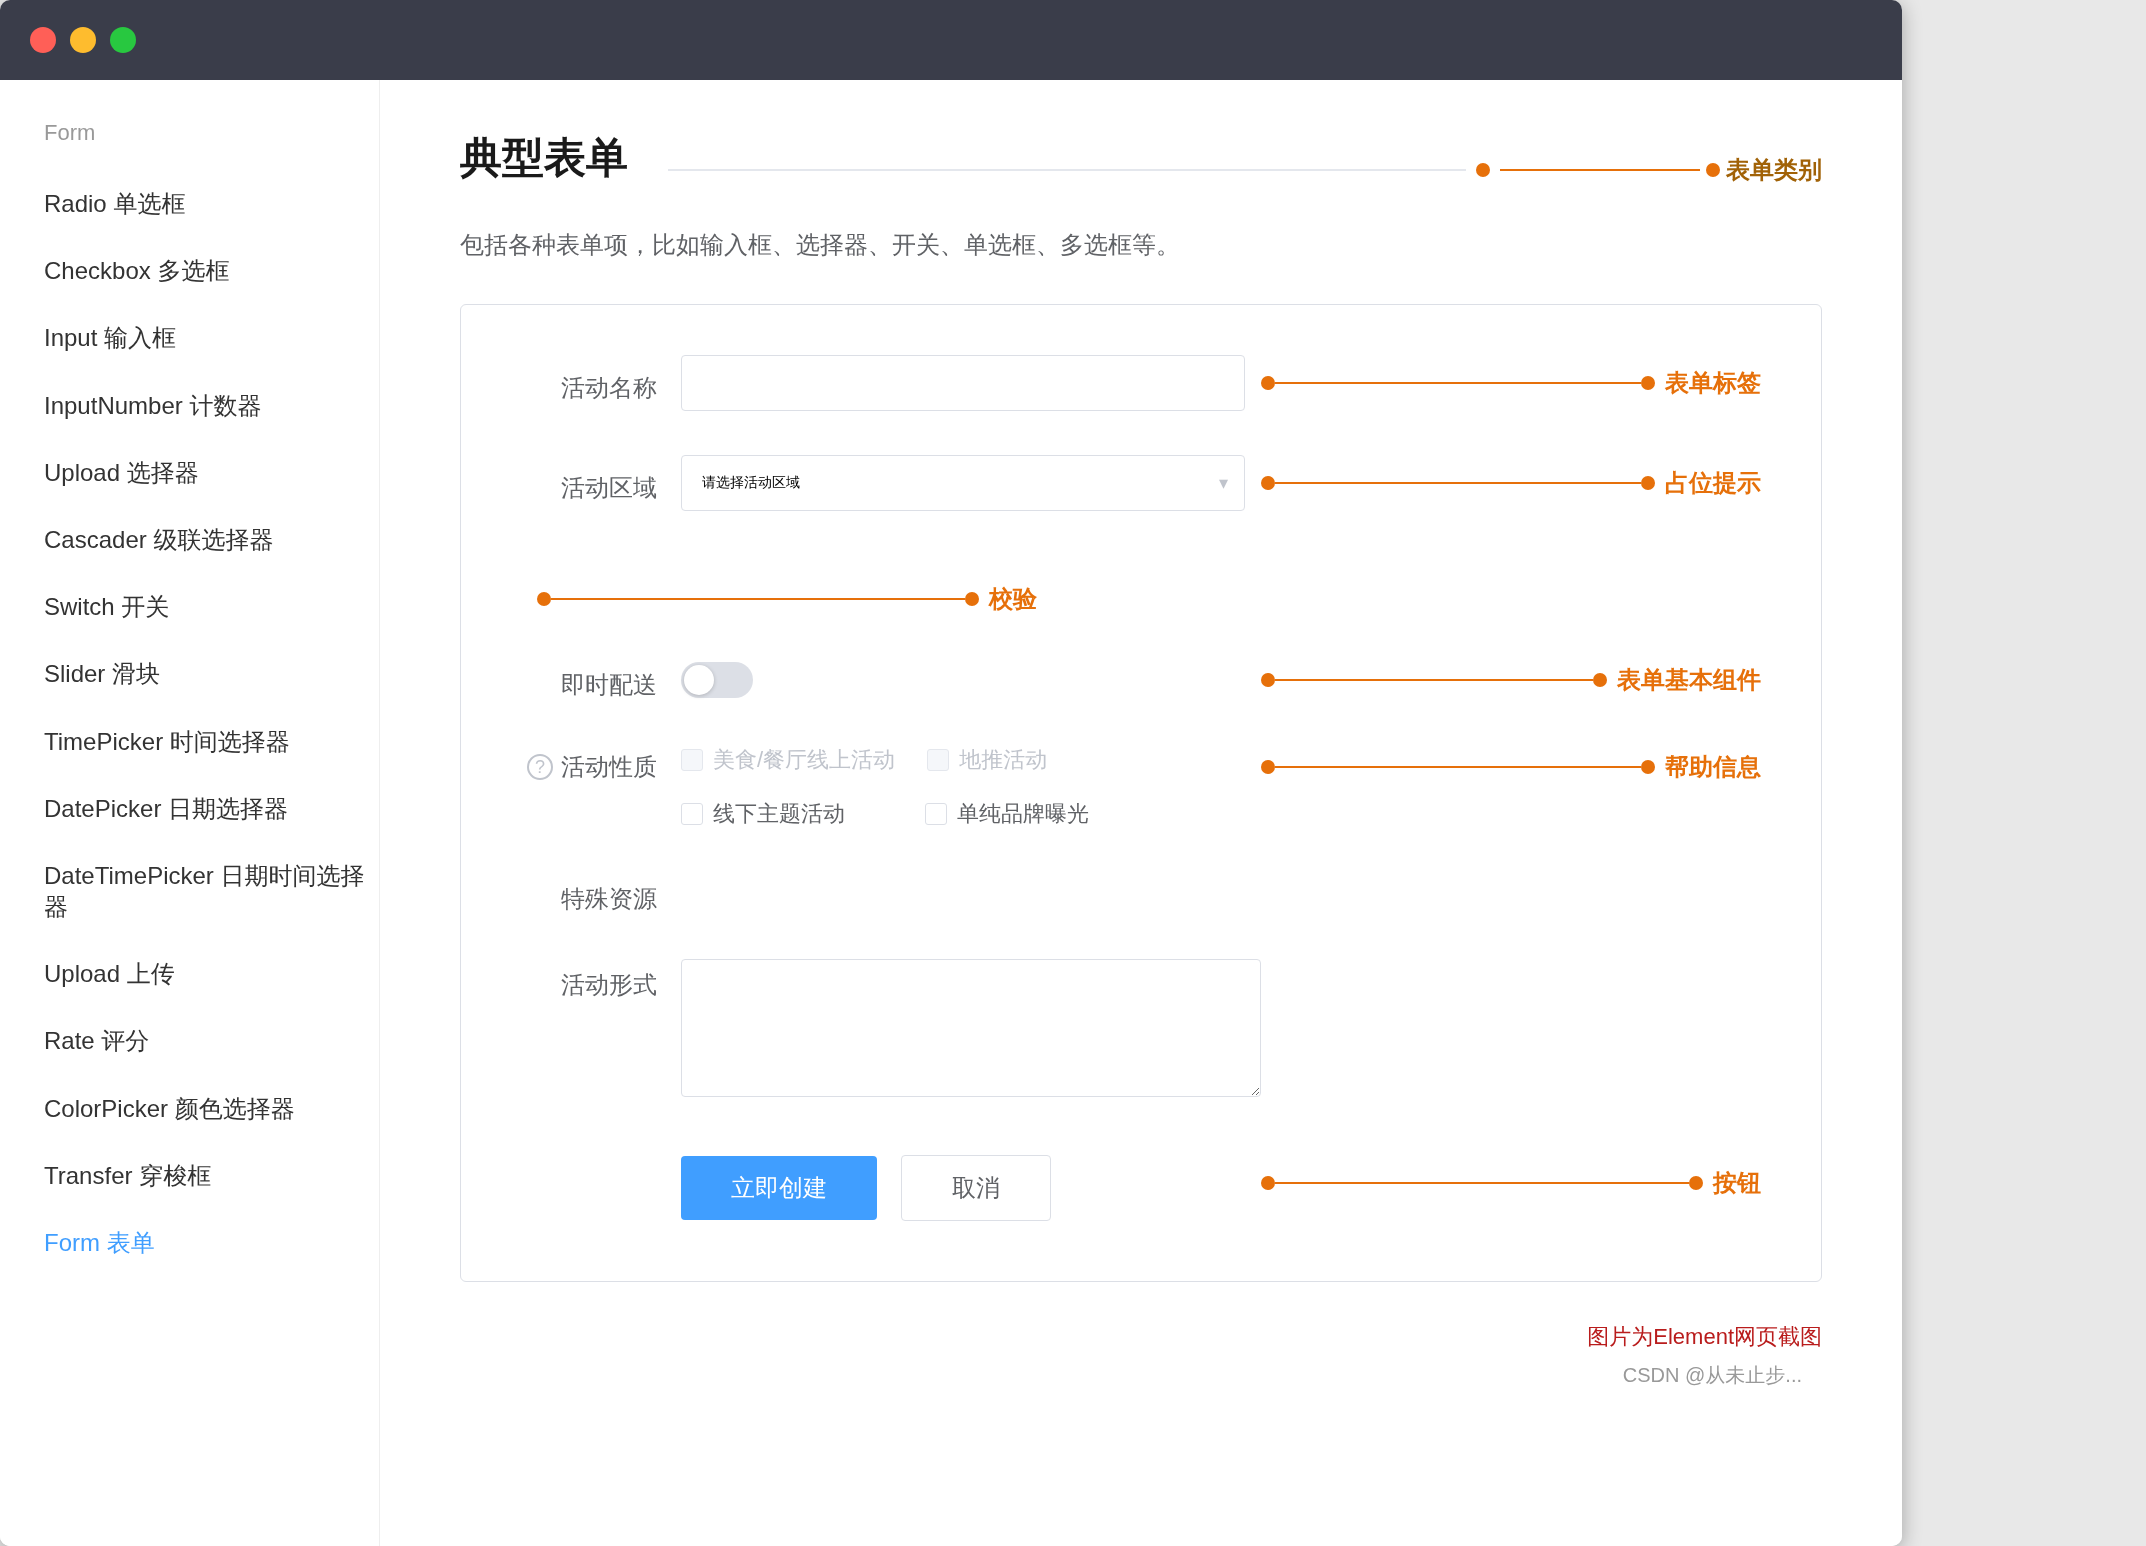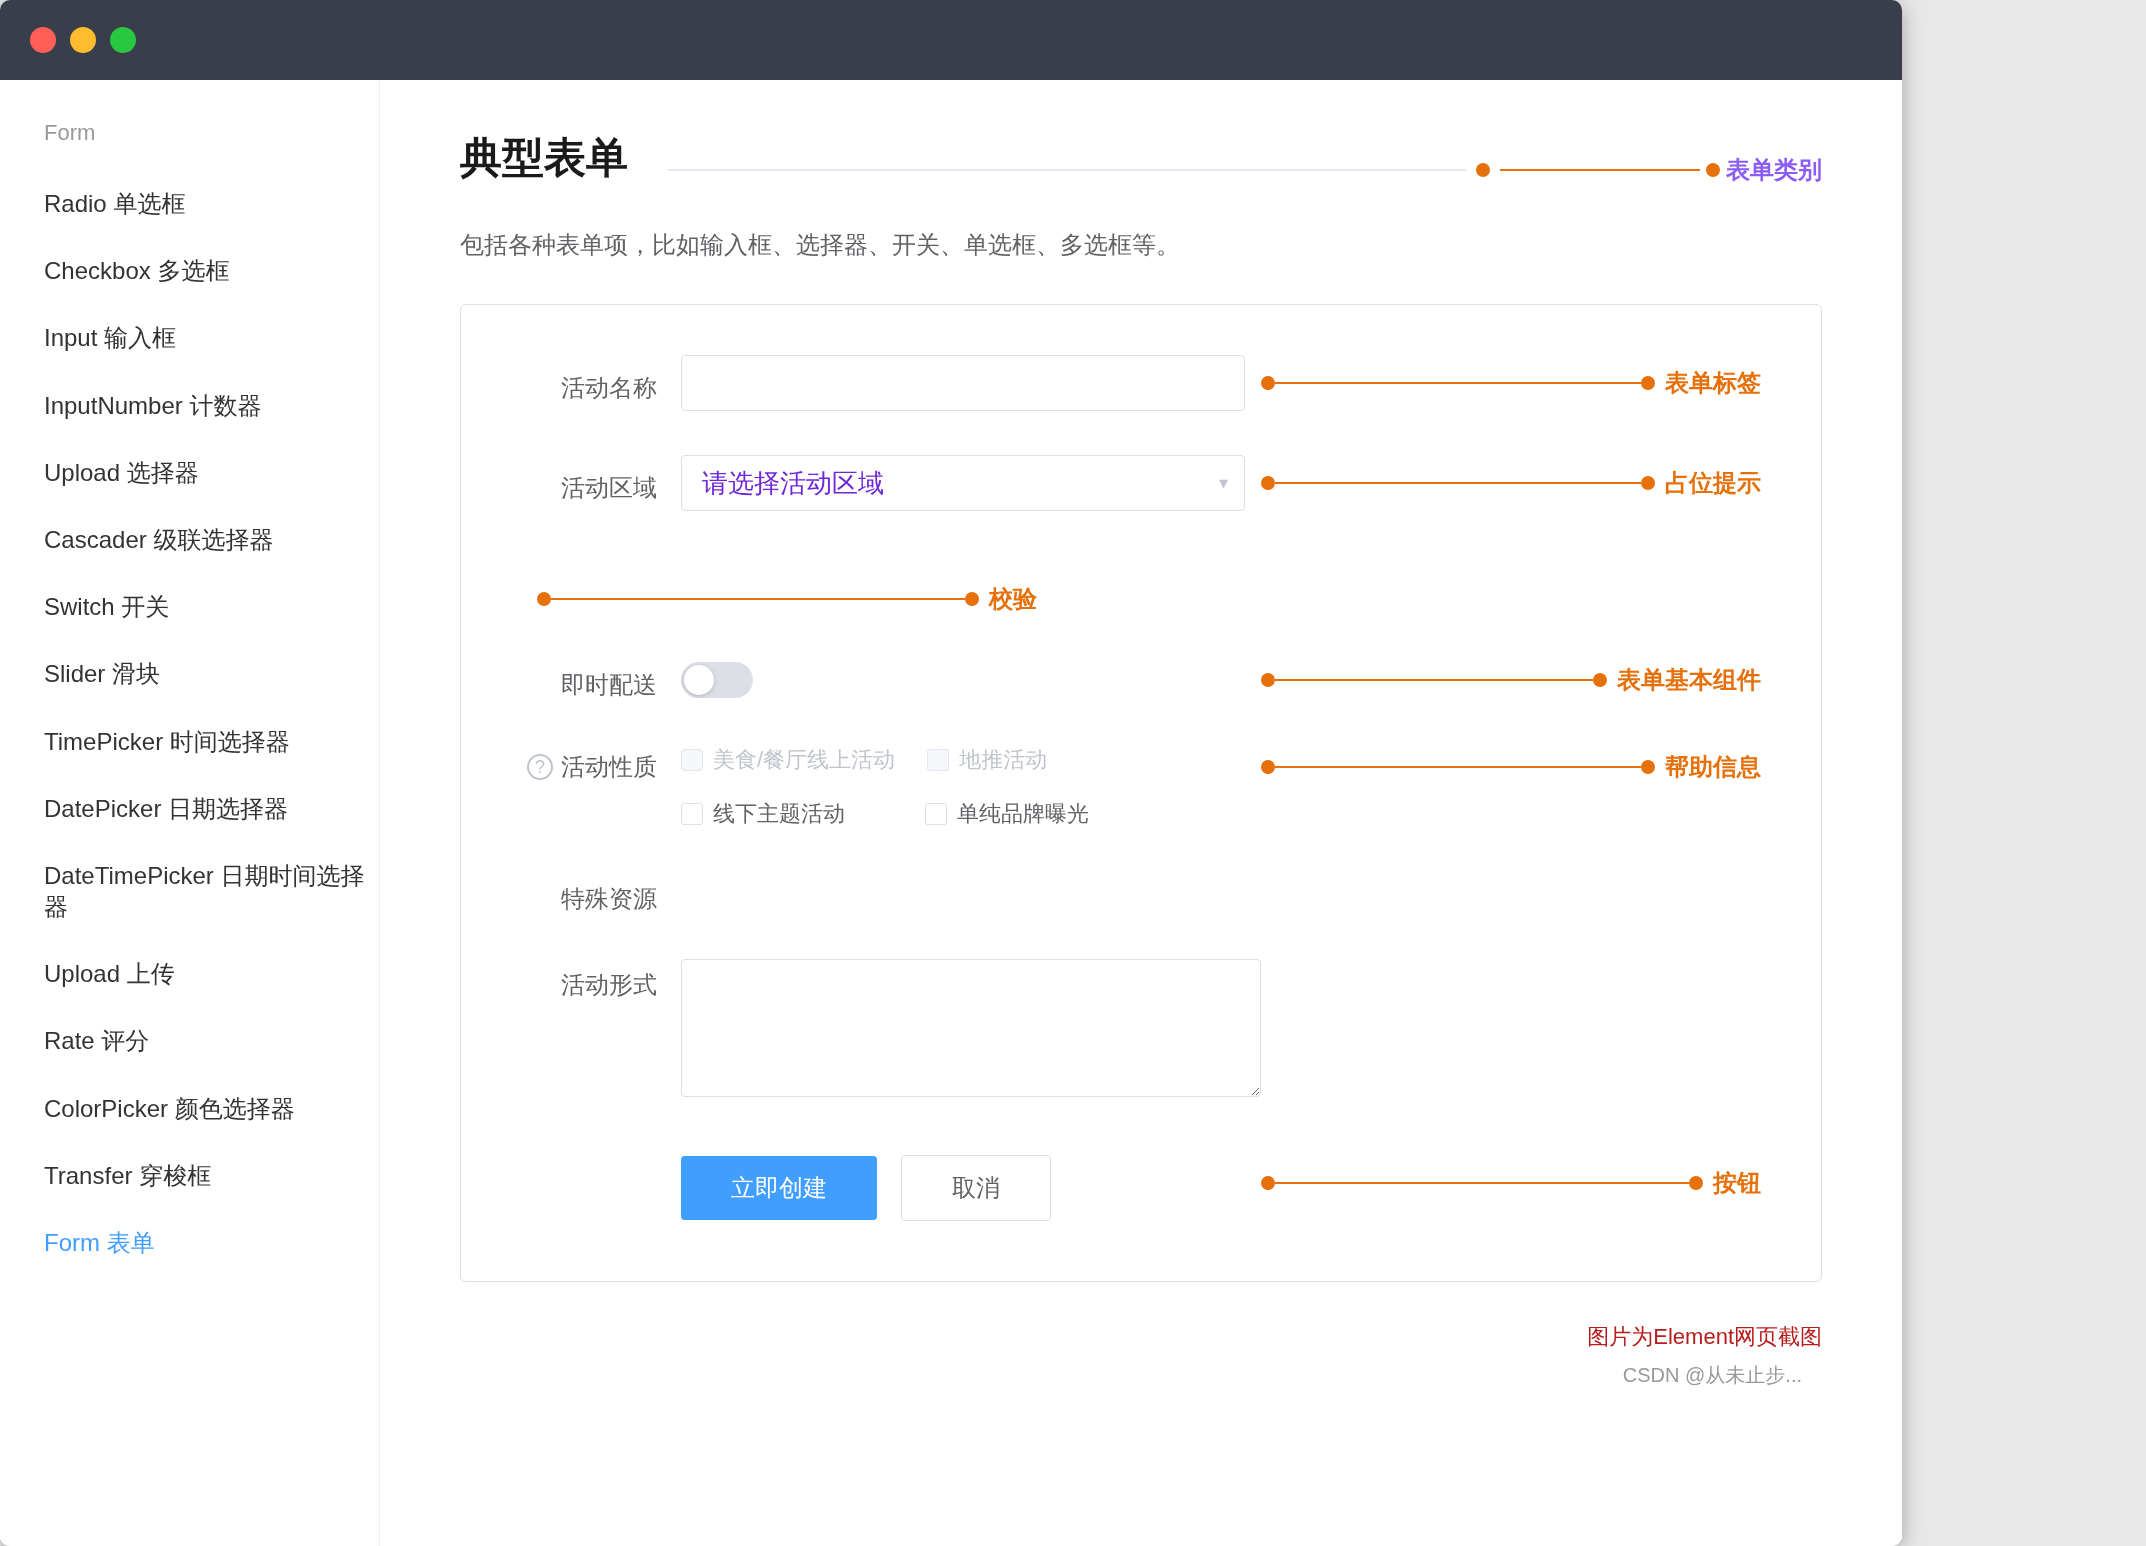--- a/index.html
+++ b/index.html
@@ -68,21 +68,21 @@
       padding: 50px 80px 80px 80px;
     }
     .page-title {
       font-size: 42px;
       font-weight: bold;
       color: #1a1a1a;
       margin-right: 40px;
     }
     .annotation-label {
       font-size: 24px;
-      color: #8b5cf6;
+      color: #a16207;
       font-weight: bold;
       white-space: nowrap;
     }
 
     .page-subtitle {
       font-size: 24px;
       color: #606266;
       margin-bottom: 40px;
       line-height: 1.6;
     }
@@ -398,21 +398,21 @@
             <div class="ann-dot"></div>
             <span style="font-size:24px; color:#e6700a; font-weight:bold; margin-left:10px; white-space:nowrap;">表单标签</span>
           </div>
         </div>
 
         <div style="display:flex; align-items:center; margin-bottom:44px;">
           <div style="flex:1; display:flex; align-items:center;">
             <div class="form-label">活动区域</div>
             <div class="form-control">
               <div class="el-select">
-                <span style="color:#6d28d9; font-size:26px;">请选择活动区域</span>
+                <span style="color:#000000; font-size:14px;">请选择活动区域</span>
                 <span class="el-select-arrow">▾</span>
               </div>
             </div>
           </div>
           <div style="display:flex; align-items:center; margin-left:16px; flex:0 0 500px;">
             <div class="ann-dot"></div>
             <div style="flex:1; height:2px; background:#e6700a;"></div>
             <div class="ann-dot"></div>
             <span style="font-size:24px; color:#e6700a; font-weight:bold; margin-left:10px; white-space:nowrap;">占位提示</span>
           </div>

